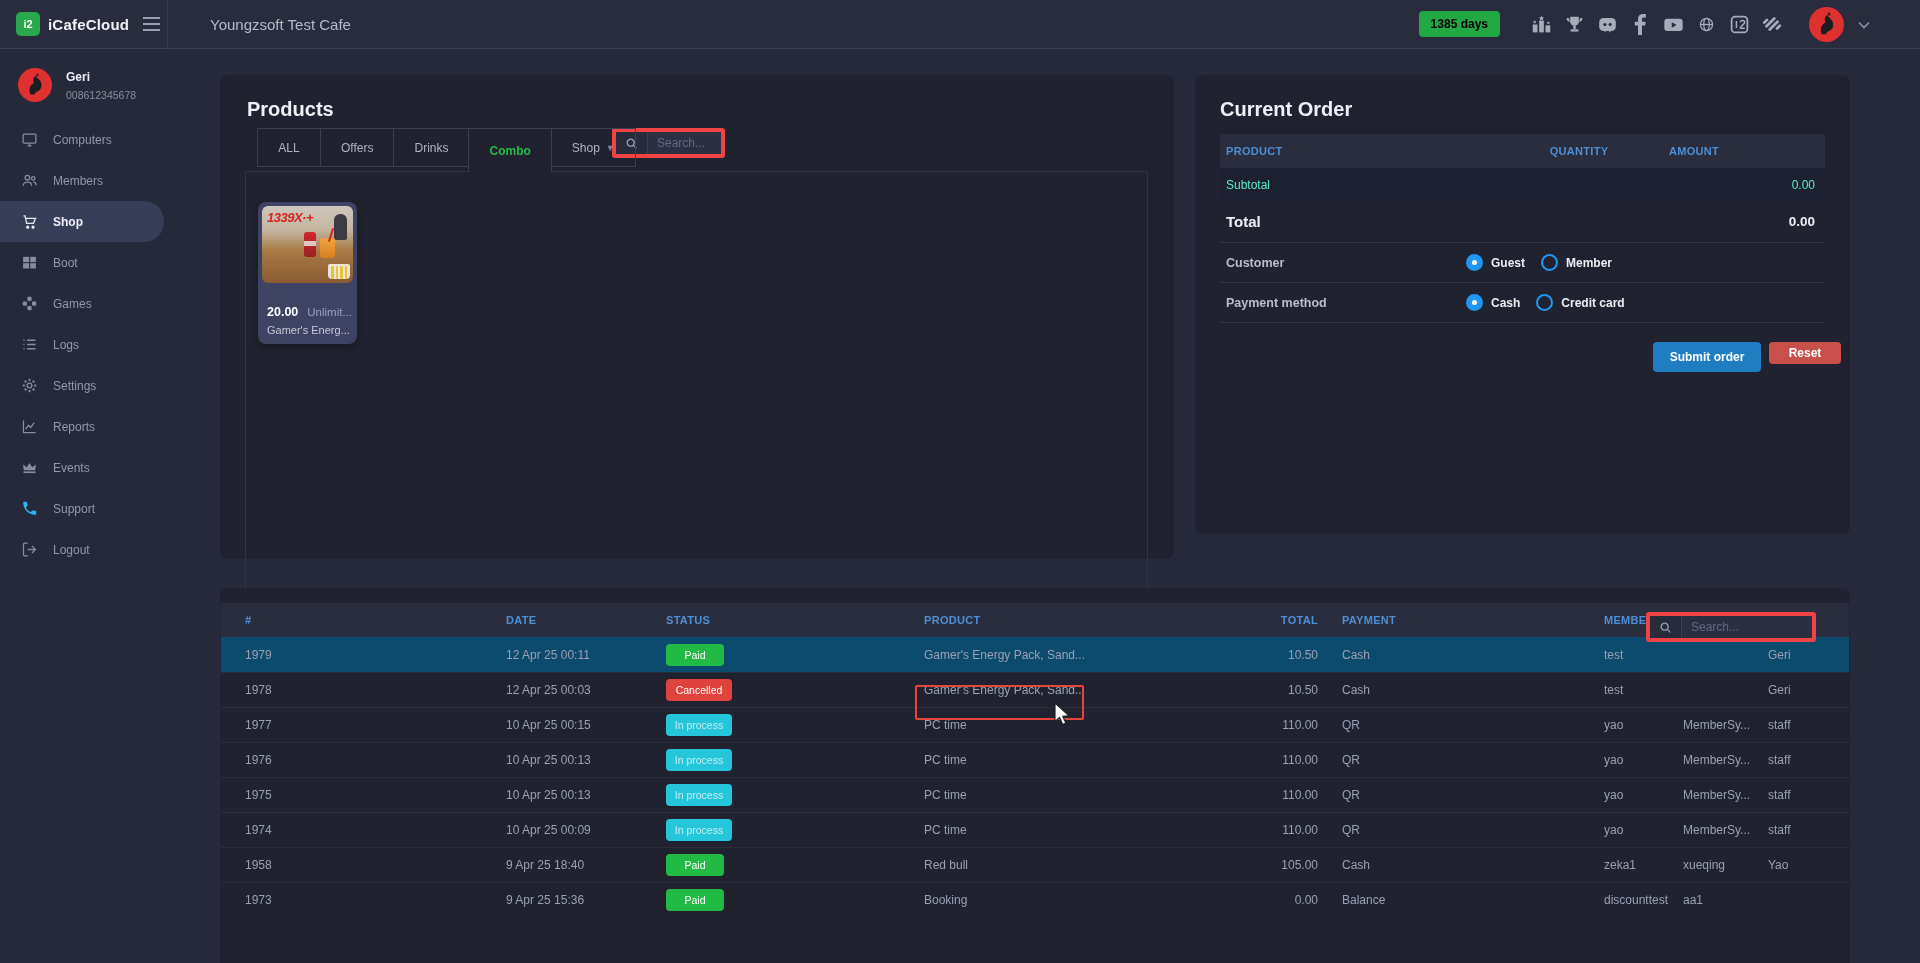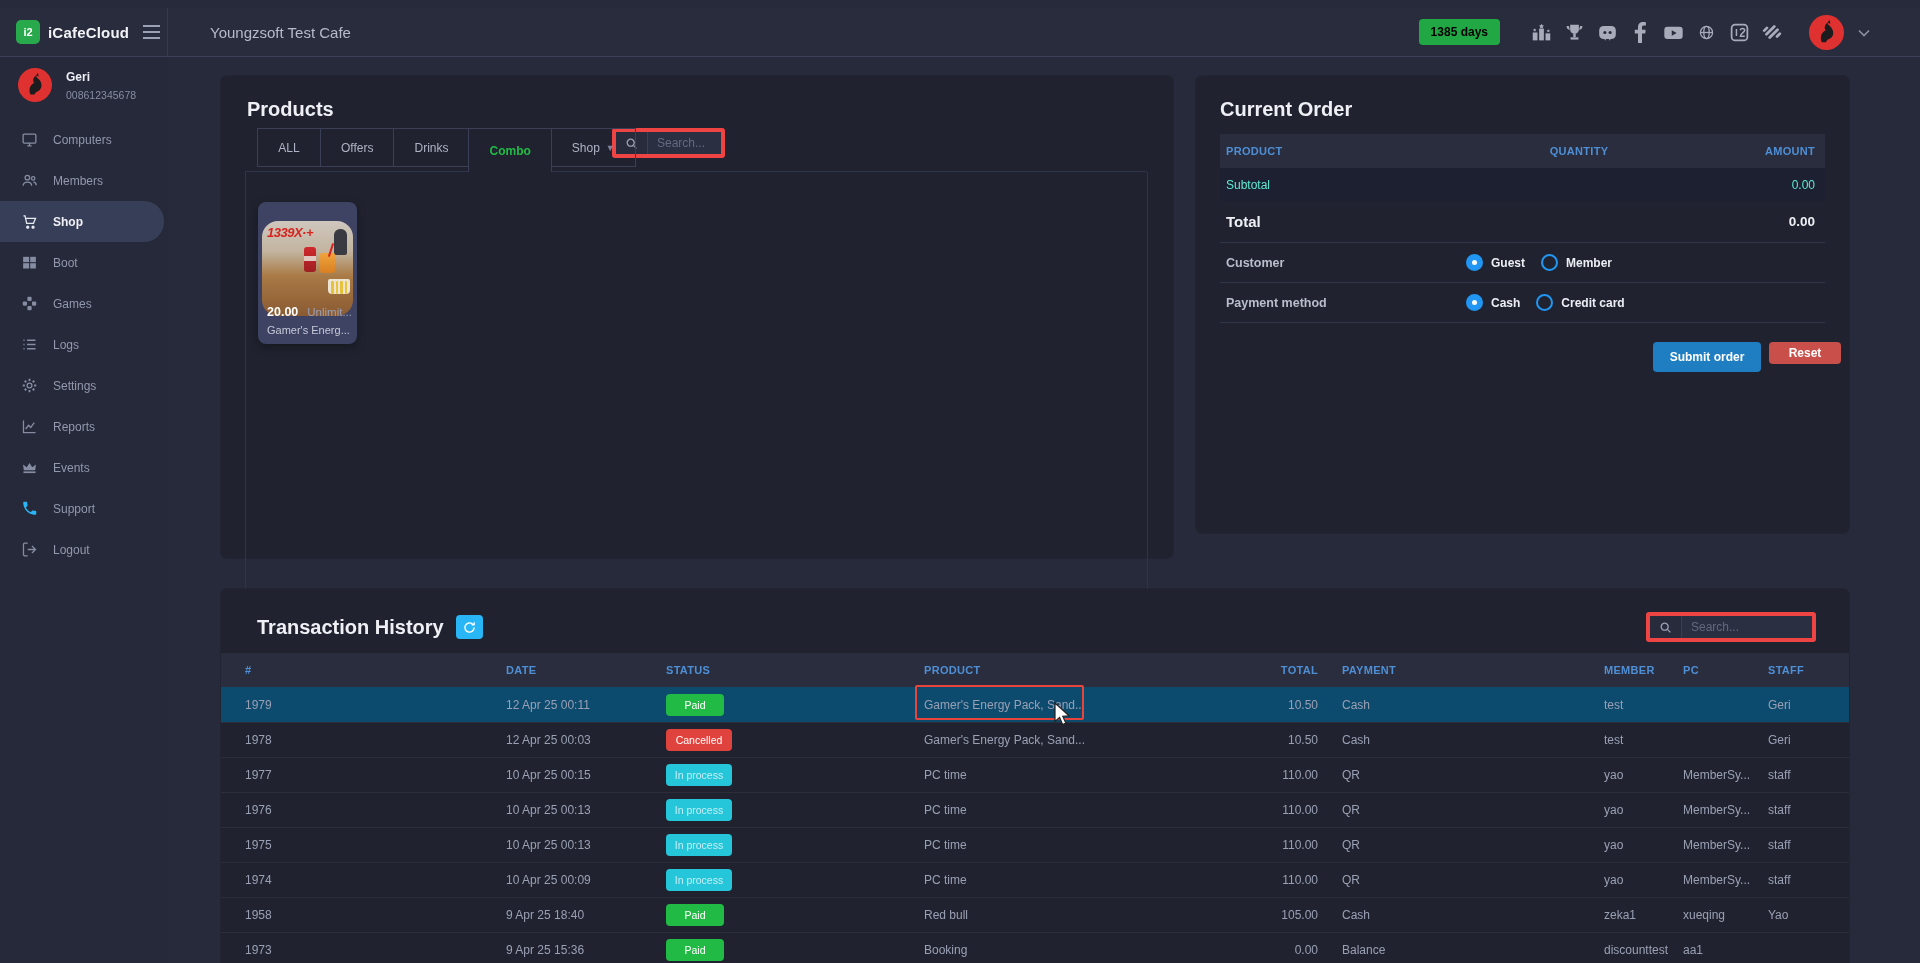--- a/index.html
+++ b/index.html
@@ -4,21 +4,21 @@
 <style>
   * { margin:0; padding:0; box-sizing:border-box; }
   html,body { width:1920px; height:963px; overflow:hidden; }
   body {
     background:#272a3b;
     font-family:"Liberation Sans", sans-serif;
     color:#c3c6d4;
     position:relative;
   }
   
-  .topbar{position:absolute;left:0;top:8px;width:1920px;height:49px;background:#292c3d;border-bottom:1px solid #3c415a;display:flex;align-items:center;z-index:10;}
+  .topbar{position:absolute;left:0;top:0;width:1920px;height:49px;background:#292c3d;border-bottom:1px solid #3c415a;display:flex;align-items:center;z-index:10;}
   .brand-section{width:168px;height:100%;display:flex;align-items:center;padding-left:16px;gap:8px;border-right:1px solid rgba(255,255,255,0.07);}
   .logo-sq{width:24px;height:24px;background:#27a94c;border-radius:5px;color:#fff;font-weight:bold;font-size:11px;display:flex;align-items:center;justify-content:center;}
   .brand-txt{color:#f2f3f7;font-size:15px;font-weight:bold;letter-spacing:.2px;}
   .hamburger{margin-left:-42px;margin-right:0;width:50px;height:100%;display:flex;align-items:center;justify-content:center;cursor:pointer;}
   .hamburger svg{stroke:#9ba0b4;}
   .cafe-name{margin-left:34px;color:#b6bac9;font-size:15px;}
   .tb-right{margin-left:auto;display:flex;align-items:center;gap:12px;padding-right:50px;}
   .days-badge{background:#21a844;color:#000000;font-size:12px;font-weight:bold;border-radius:4px;padding:6px 12px;margin-right:18px;}
   .tb-icons{display:flex;align-items:center;gap:11px;color:#a7abba;}
   .tb-icon{width:22px;height:22px;display:flex;align-items:center;justify-content:center;cursor:pointer;color:#a7abba;}
@@ -51,21 +51,21 @@
   .tab.active{height:44px;color:#21ba45;font-weight:bold;background:#20232f;border-bottom:none;}
   .tab .caret{margin-left:6px;font-size:9px;color:#7e8399;}
   .searchbox{position:absolute;display:flex;height:30px;border:4px solid #ef4444;border-radius:3px;overflow:hidden;}
   .products-panel .searchbox{left:391px;top:52px;width:113px;}
   .search-iconbox{width:32px;background:#272b3c;border-right:1px solid #3a3f55;display:flex;align-items:center;justify-content:center;color:#9ba0b4;flex:none;}
   .searchbox input{flex:1;min-width:0;background:#2b2f42;border:none;outline:none;color:#c3c6d4;font-size:12px;padding:0 9px;font-family:"Liberation Sans",sans-serif;}
   .searchbox input::placeholder{color:#636980;}
   .content-box{position:absolute;left:24px;top:95px;width:903px;height:451px;border:1px solid #2f344a;border-radius:0 3px 3px 3px;}
   
   .prod-card{position:absolute;left:12px;top:30px;width:99px;height:142px;background:#3e4263;border-radius:8px;box-shadow:0 3px 8px rgba(0,0,0,0.35);cursor:pointer;}
-  .photo{position:absolute;left:4px;top:19px;right:4px;height:95px;border-radius:16px;overflow:hidden;background:linear-gradient(180deg,#cfc7be 0%,#c2b49f 32%,#a97a45 58%,#8a5a32 100%);}
+  .photo{position:absolute;left:4px;top:4px;right:4px;height:77px;border-radius:6px;overflow:hidden;background:linear-gradient(180deg,#cfc7be 0%,#c2b49f 32%,#a97a45 58%,#8a5a32 100%);}
   .img-caption{position:absolute;left:5px;top:4px;color:#d8231f;font-size:13px;font-weight:bold;font-style:italic;letter-spacing:-0.5px;}
   .ph-figure{position:absolute;right:6px;top:8px;width:13px;height:26px;background:#3a3b42;border-radius:6px 6px 2px 2px;}
   .ph-can{position:absolute;left:42px;top:26px;width:12px;height:25px;background:linear-gradient(180deg,#d0292d,#9e1f22);border-radius:3px;}
   .ph-can::after{content:'';position:absolute;left:0;top:9px;width:100%;height:5px;background:#e8e4da;opacity:.85;}
   .ph-cup{position:absolute;left:58px;top:32px;width:15px;height:20px;background:linear-gradient(180deg,#f0a43c,#d97f23);border-radius:2px 2px 3px 3px;}
   .ph-straw{position:absolute;left:68px;top:22px;width:2px;height:14px;background:#d8231f;transform:rotate(18deg);}
   .ph-sandwich{position:absolute;left:7px;top:58px;width:52px;height:18px;}
   .ph-sandwich .b1{height:6px;background:#d8a85c;border-radius:3px 3px 0 0;}
   .ph-sandwich .b2{height:3px;background:#5a8f3a;}
   .ph-sandwich .b3{height:3px;background:#a04030;}
@@ -74,21 +74,21 @@
   .ph-fries i{flex:1;background:#e8c23a;border-radius:1px;}
   .price-row{position:absolute;left:9px;top:103px;display:flex;align-items:baseline;gap:9px;white-space:nowrap;}
   .price{color:#fff;font-weight:bold;font-size:12.5px;}
   .tag{color:#9aa0b8;font-size:11.5px;}
   .prod-name{position:absolute;left:9px;top:122px;color:#c6c9d8;font-size:11px;white-space:nowrap;}
   
   .order-panel{left:1196px;top:76px;width:653px;height:457px;}
   .order-panel .panel-title{padding:22px 0 0 24px;}
   .order-head{position:absolute;left:24px;right:24px;top:58px;height:34px;background:#2a2d3e;display:grid;grid-template-columns:1fr 180px 150px;align-items:center;padding:0 6px;font-size:11px;font-weight:bold;color:#4e8fd5;letter-spacing:.3px;}
   .order-head .c2{text-align:center;}
-  .order-head .c3{text-align:right;padding-right:4px;}
+  .order-head .c3{padding-right:4px;}
   .order-sub{position:absolute;left:24px;right:24px;top:92px;height:33px;background:#1d2030;display:flex;align-items:center;justify-content:space-between;padding:0 10px 0 6px;font-size:12px;color:#5eead4;}
   .order-total{position:absolute;left:24px;right:24px;top:125px;height:42px;display:flex;align-items:center;justify-content:space-between;padding:0 10px 0 6px;border-bottom:1px solid #2f3448;}
   .order-total .lbl{color:#eef0f5;font-size:15px;font-weight:bold;}
   .order-total .val{color:#eef0f5;font-size:13.5px;font-weight:bold;}
   .order-row{position:absolute;left:24px;right:24px;height:40px;display:grid;grid-template-columns:240px 1fr;align-items:center;padding:0 6px;border-bottom:1px solid #2f3448;}
   .order-row .row-label{font-size:12.5px;color:#b9bdcc;font-weight:bold;}
   .row-customer{top:167px;}
   .row-payment{top:207px;}
   .radio-group{display:flex;align-items:center;gap:16px;}
   .radio-opt{display:flex;align-items:center;gap:8px;cursor:pointer;}
@@ -423,29 +423,20 @@
   </span>
       </span>
   </div>
   <div class="order-btns" data-name="order-actions">
     <button class="btn btn-submit" data-name="submit-order-button">Submit order</button>
     <button class="btn btn-reset" data-name="reset-button">Reset</button>
   </div>
 </div>
 
 <div class="panel tx-panel" data-name="transaction-history-panel">
-  <div class="tx-titlebar" data-name="transactions-titlebar">
-    <span class="panel-title" style="padding:0" data-name="transactions-title">Transaction History</span>
-    <button class="refresh-btn" data-name="refresh-button">
-      <svg width="13" height="13" viewBox="0 0 24 24" fill="none" stroke="#fff" stroke-width="2.6">
-          <path d="M20.5 12a8.5 8.5 0 1 1-2.7-6.2"></path>
-          <path d="M20.5 2.5v4.5h-4.5" stroke-linejoin="round"></path>
-        </svg>
-    </button>
-  </div>
   <div class="searchbox tx-search" data-name="transactions-search">
     <div class="search-iconbox" data-name="search-icon">
       <svg width="13" height="13" viewBox="0 0 24 24" fill="none" stroke="currentColor" stroke-width="2.4">
           <circle cx="10.5" cy="10.5" r="6.5"></circle>
           <path d="M15.5 15.5L21 21"></path>
         </svg>
     </div>
     <input type="text" data-name="transactions-search-input" placeholder="Search..." style="">
   </div>
   <div class="tx-header" id="tx-header" data-name="transactions-table-header">

